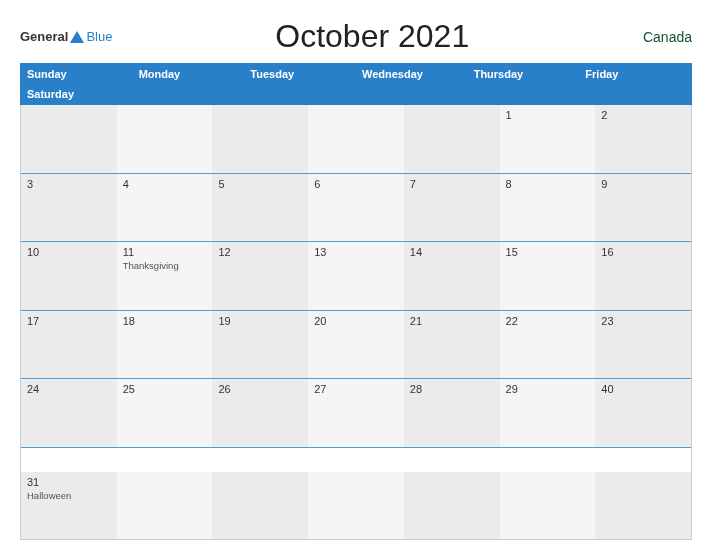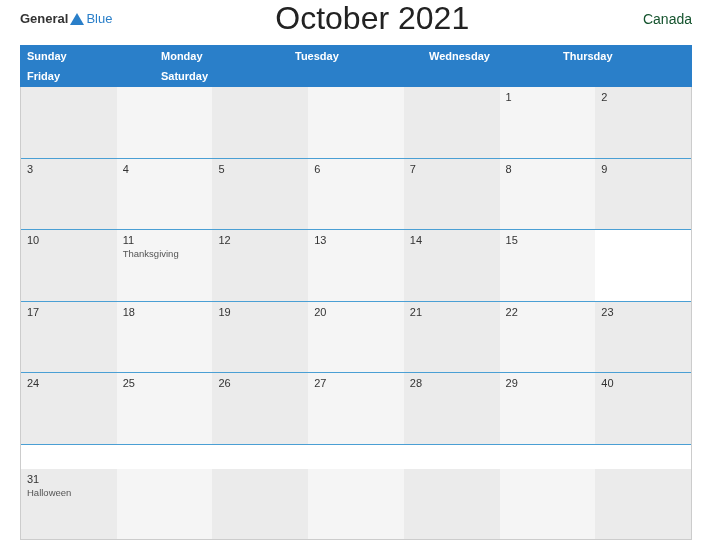--- a/index.html
+++ b/index.html
@@ -6,21 +6,21 @@
     body {
       width: 712px;
       height: 550px;
       background: #fff;
       font-family: Arial, sans-serif;
       overflow: hidden;
     }
     .page {
       width: 712px;
       height: 550px;
-      padding: 0 20px 10px 20px;
+      padding: 18px 20px 10px 20px;
       display: flex;
       flex-direction: column;
     }
     
     .header {
       display: flex;
       align-items: center;
       justify-content: space-between;
       margin-bottom: 8px;
     }
@@ -64,21 +64,21 @@
       text-align: right;
     }
     
     .calendar {
       flex: 1;
       display: flex;
       flex-direction: column;
     }
     .cal-header {
       display: grid;
-      grid-template-columns: repeat(5, 1fr);
+      grid-template-columns: repeat(6, 1fr);
       background: #2a7fc9;
       border: 1px solid #2a7fc9;
     }
     .cal-header-cell {
       color: #fff;
       font-size: 11px;
       font-weight: bold;
       padding: 4px 6px;
       text-align: left;
     }
@@ -206,20 +206,23 @@
           </div>
           <div class="cal-cell">
             <span class="day-num">13</span>
           </div>
           <div class="cal-cell">
             <span class="day-num">14</span>
           </div>
           <div class="cal-cell">
             <span class="day-num">15</span>
           </div>
+          <div class="cal-cell">
+            <span class="day-num">16</span>
+          </div>
         </div>
         <div class="cal-row">
           <div class="cal-cell">
             <span class="day-num">17</span>
           </div>
           <div class="cal-cell">
             <span class="day-num">18</span>
           </div>
           <div class="cal-cell">
             <span class="day-num">19</span>

